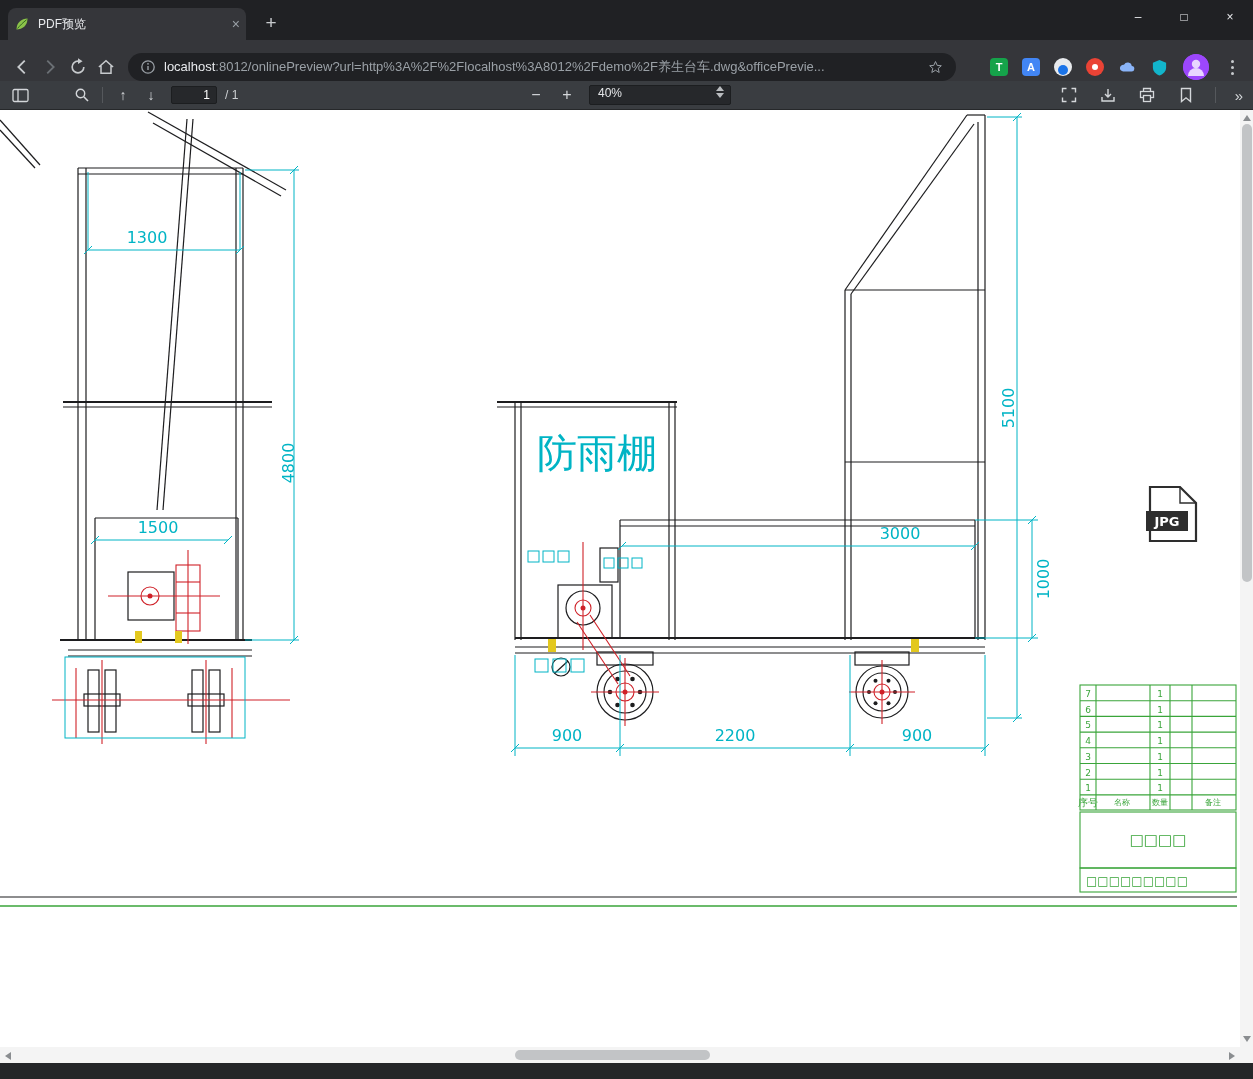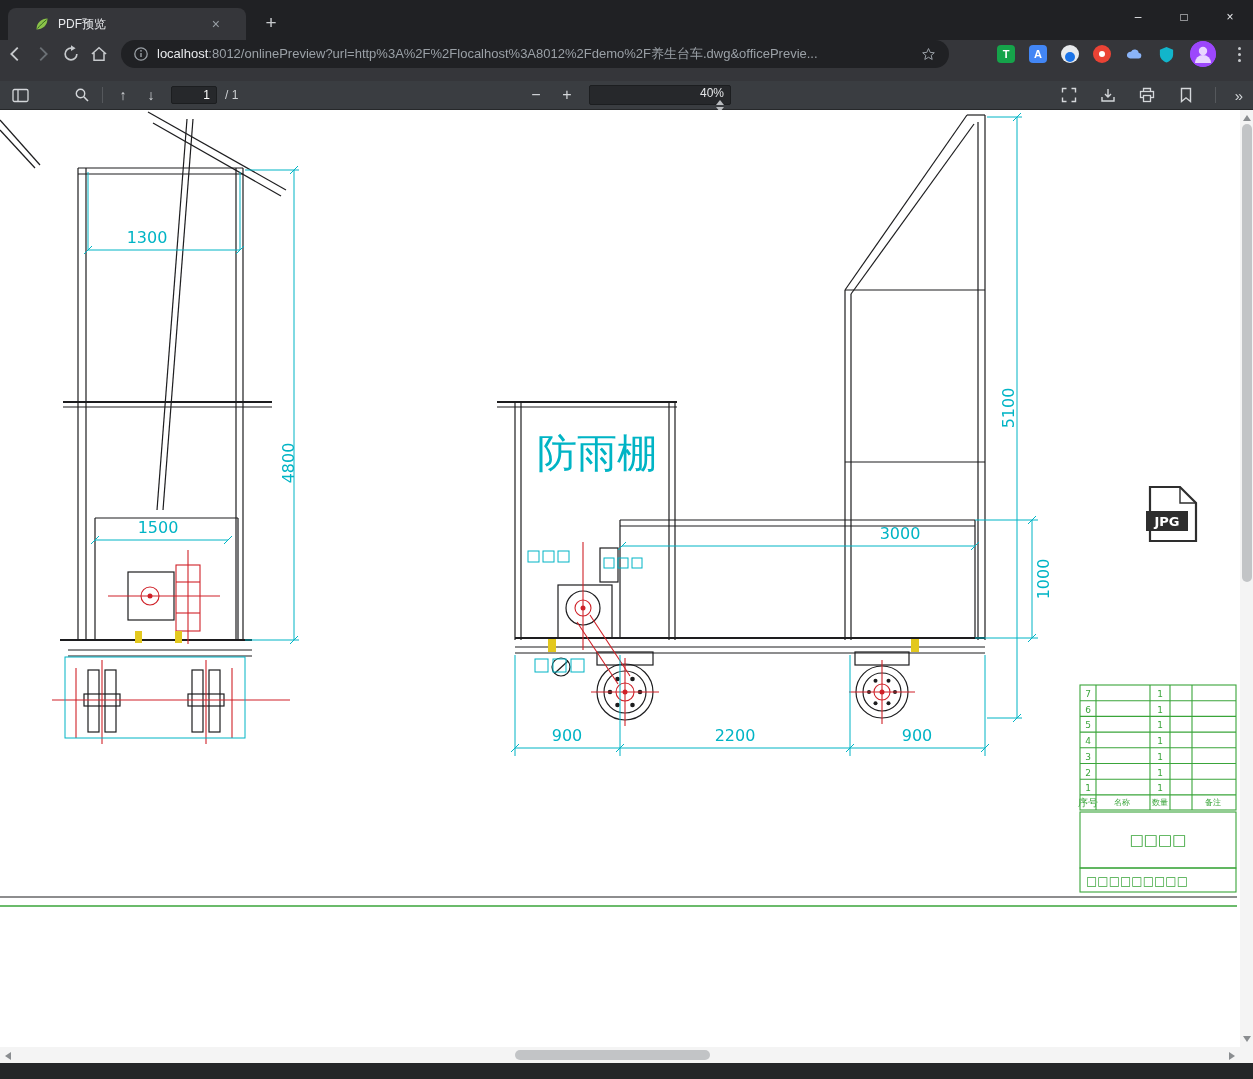--- a/index.html
+++ b/index.html
@@ -2,32 +2,32 @@
 <html><head>
 <meta charset="utf-8">
 <style>
   html,body{margin:0;padding:0;background:#202124;}
   body{width:1253px;height:1079px;position:relative;overflow:hidden;
        font-family:"Liberation Sans","DejaVu Sans",sans-serif;-webkit-font-smoothing:antialiased;}
 
   
   .titlebar{position:absolute;top:0;left:0;width:1253px;height:40px;background:#202124;}
   .tab{position:absolute;left:8px;top:8px;width:238px;height:32px;background:#35363a;
-       border-radius:8px 8px 0 0;display:flex;align-items:center;padding:0 26px;box-sizing:border-box;}
+       border-radius:8px 8px 0 0;display:flex;align-items:center;padding:0 6px;box-sizing:border-box;}
   .tab-title{color:#e8eaed;font-size:12px;margin-left:8px;white-space:nowrap;overflow:hidden;}
   .tab-close{margin-left:auto;color:#9aa0a6;font-size:14px;line-height:14px;cursor:default;}
   .newtab{position:absolute;left:258px;top:10px;width:26px;height:26px;display:flex;align-items:center;
           justify-content:center;color:#c7cacd;font-size:19px;border-radius:50%;}
   .wincontrols{position:absolute;right:0;top:0;display:flex;height:34px;}
   .winbtn{width:46px;height:34px;display:flex;align-items:center;justify-content:center;
           color:#e8eaed;font-size:12px;}
 
   
   .navbar{position:absolute;top:40px;left:0;width:1253px;height:41px;background:#35363a;
-          display:flex;align-items:flex-start;padding:0 1px;box-sizing:border-box;}
+          display:flex;align-items:flex-end;padding:0 8px;box-sizing:border-box;}
   .navbtn{width:28px;height:28px;border-radius:50%;display:flex;align-items:center;justify-content:center;flex:0 0 auto;}
   .urlbar{width:828px;height:28px;background:#202124;border-radius:14px;display:flex;align-items:center;
           padding:0 12px;box-sizing:border-box;margin-left:8px;flex:0 0 auto;}
   .url-text{font-size:13px;white-space:nowrap;overflow:hidden;margin-left:8px;flex:1;}
   .url-host{color:#e8eaed;}
   .url-rest{color:#9aa0a6;}
   .ext-row{margin-left:auto;display:flex;align-items:center;gap:4px;}
   .ext{width:28px;height:28px;display:flex;align-items:center;justify-content:center;}
   .ext-ic{width:18px;height:18px;border-radius:4px;display:flex;align-items:center;justify-content:center;
           font-size:11px;font-weight:bold;color:#fff;}
@@ -43,21 +43,21 @@
   .pb-sep{width:1px;height:16px;background:#55585c;margin:0 10px;}
   .pb-ic{display:flex;align-items:center;justify-content:center;width:20px;height:20px;}
   .pb-arrow{font-size:14px;color:#d4d7da;width:20px;text-align:center;}
   .page-input{width:46px;height:18px;background:#26282b;border:1px solid #1c1e20;color:#fff;
               font-size:12px;text-align:right;padding:0 6px 0 2px;box-sizing:border-box;border-radius:2px;
               font-family:"Liberation Sans","DejaVu Sans",sans-serif;}
   .page-total{margin-left:8px;color:#cdd0d3;}
   .pb-center{position:absolute;left:524px;top:0;height:28px;display:flex;align-items:center;}
   .zbtn{width:24px;height:24px;display:flex;align-items:center;justify-content:center;font-size:16px;color:#d4d7da;}
   .zoom-select{width:142px;height:20px;background:#26282b;border:1px solid #1c1e20;border-radius:2px;
-               margin-left:10px;display:flex;align-items:flex-end;padding:0 6px 0 8px;box-sizing:border-box;flex-direction:column;}
+               margin-left:10px;display:flex;align-items:flex-start;padding:0 6px 0 8px;box-sizing:border-box;}
   .zoom-val{flex:1;color:#e4e6e8;}
   .spin{display:flex;flex-direction:column;gap:2px;}
   .tri-up{width:0;height:0;border-left:4px solid transparent;border-right:4px solid transparent;border-bottom:5px solid #b9bcbf;}
   .tri-down{width:0;height:0;border-left:4px solid transparent;border-right:4px solid transparent;border-top:5px solid #b9bcbf;}
   .pb-right{position:absolute;right:6px;top:0;height:28px;display:flex;align-items:center;gap:19px;}
   .pb-more{font-size:15px;color:#d4d7da;padding-right:4px;}
 
   
   .content{position:absolute;top:110px;left:0;width:1240px;height:937px;background:#ffffff;overflow:hidden;text-align:right;}
   .cad text{font-family:"DejaVu Sans","Liberation Sans",sans-serif;}

